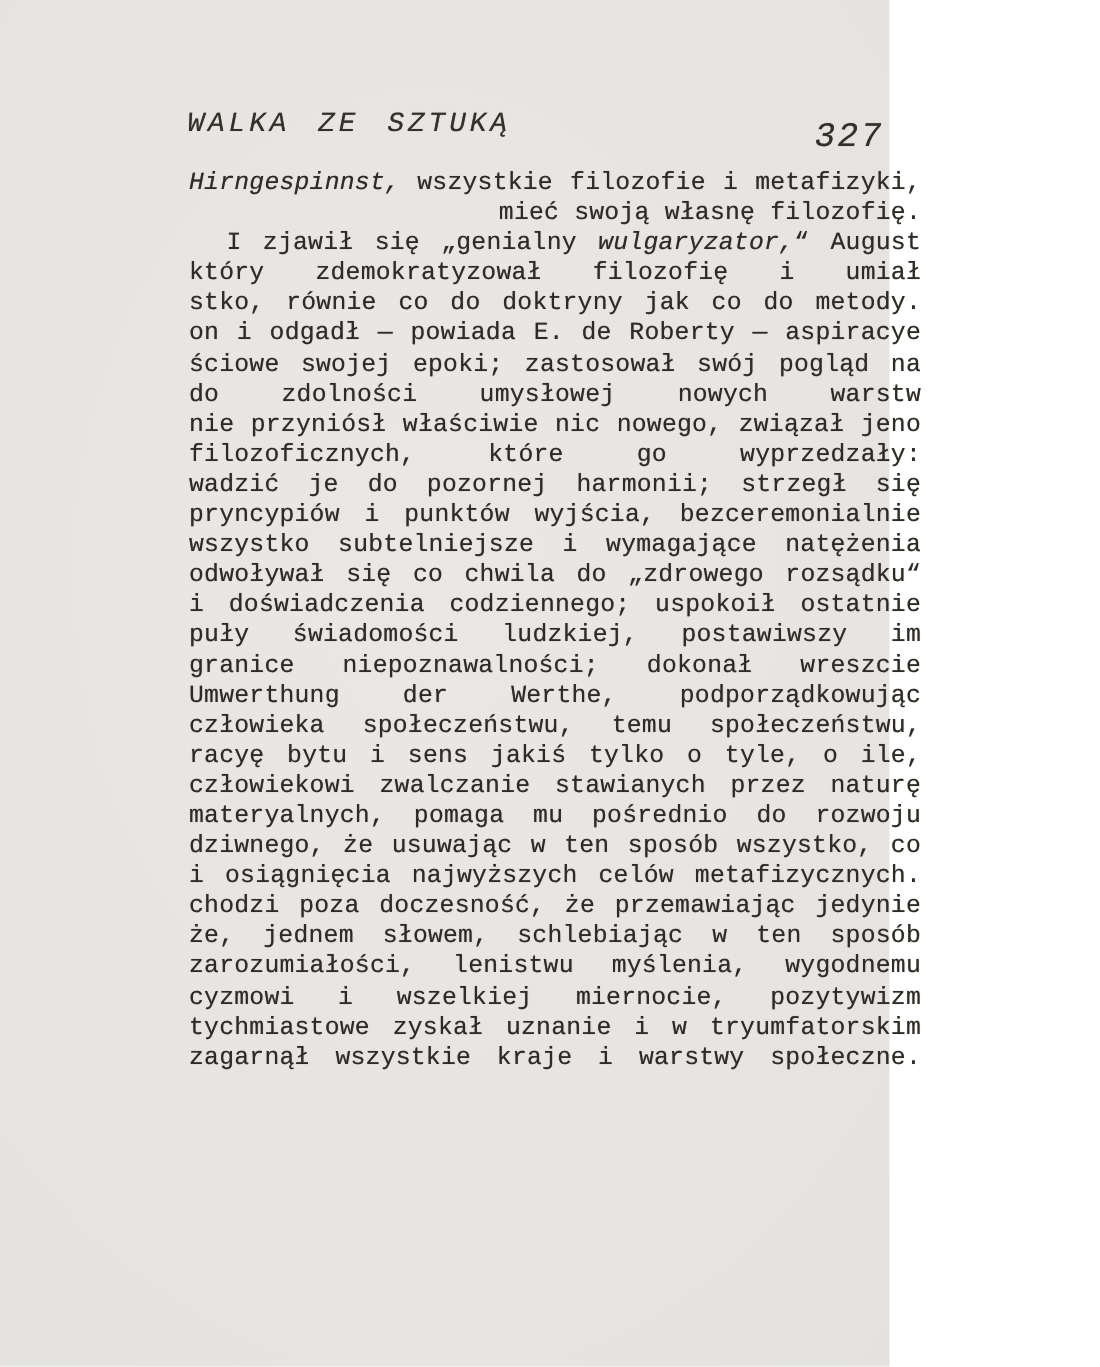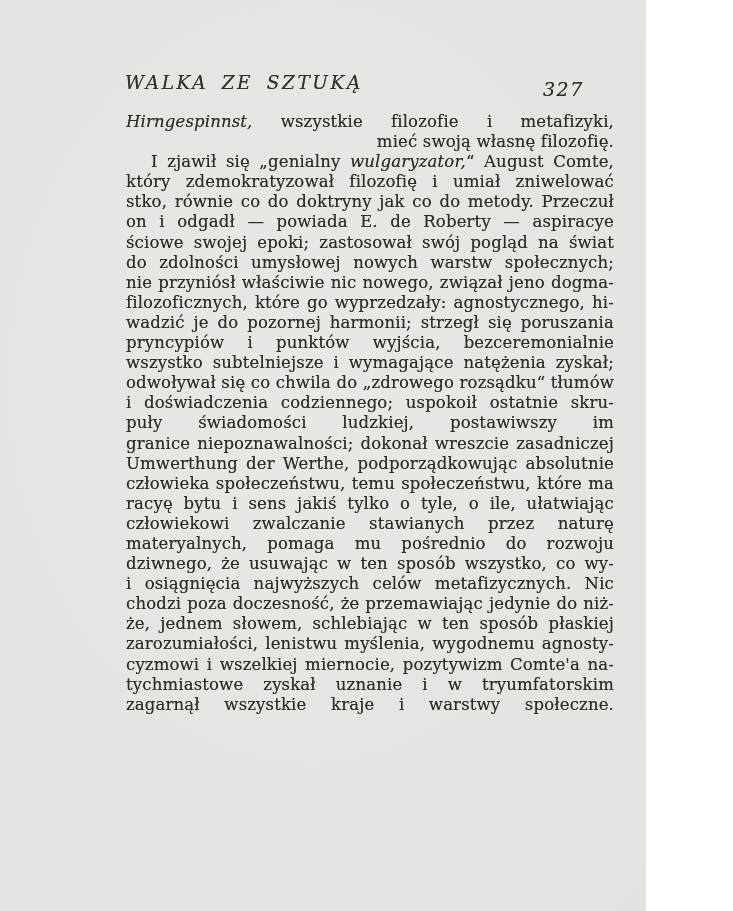--- a/index.html
+++ b/index.html
@@ -6,25 +6,26 @@
     margin: 0;
     padding: 0;
     width: 733px;
     height: 911px;
     overflow: hidden;
     font-family: "DejaVu Serif", "Liberation Serif", serif;
   }
   .scan {
     position: absolute;
     inset: 0;
-    width: 646px;
+    width: 593px;
     height: 911px;
     background:
       radial-gradient(145% 130% at 48% 42%,
         #e9e8e5 0%, #e5e4e1 45%, #e1e0dd 70%, #dbdad7 88%, #d3d2cf 100%);
+    font-family: Liberation Mono, monospace;
   }
   .running-header {
     position: absolute;
     top: 72px;
     left: 125px;
     width: 500px;
     height: 26px;
   }
   .header-title {
     position: absolute;
@@ -36,21 +37,21 @@
     word-spacing: 5px;
     white-space: nowrap;
     color: #33302a;
     text-shadow: 0 0 0.5px rgba(46,43,38,0.65);
   }
   .page-number {
     position: absolute;
     left: 418px;
     top: 6px;
     font-style: italic;
-    font-size: 19px;
+    font-size: 23px;
     letter-spacing: 1.5px;
     color: #33302a;
     text-shadow: 0 0 0.5px rgba(46,43,38,0.65);
     text-align: right;
   }
   .text-block {
     position: absolute;
     top: 112px;
     left: 126px;
     width: 488px;

